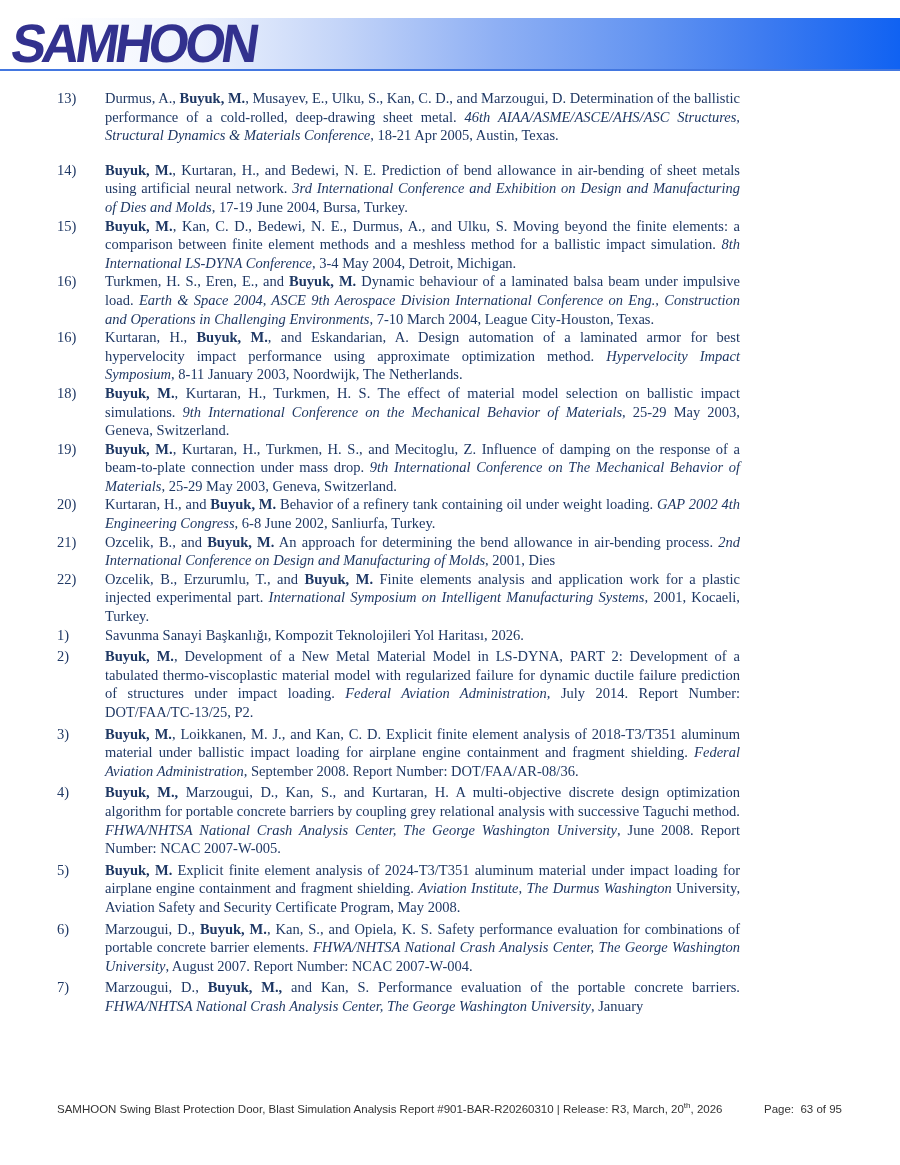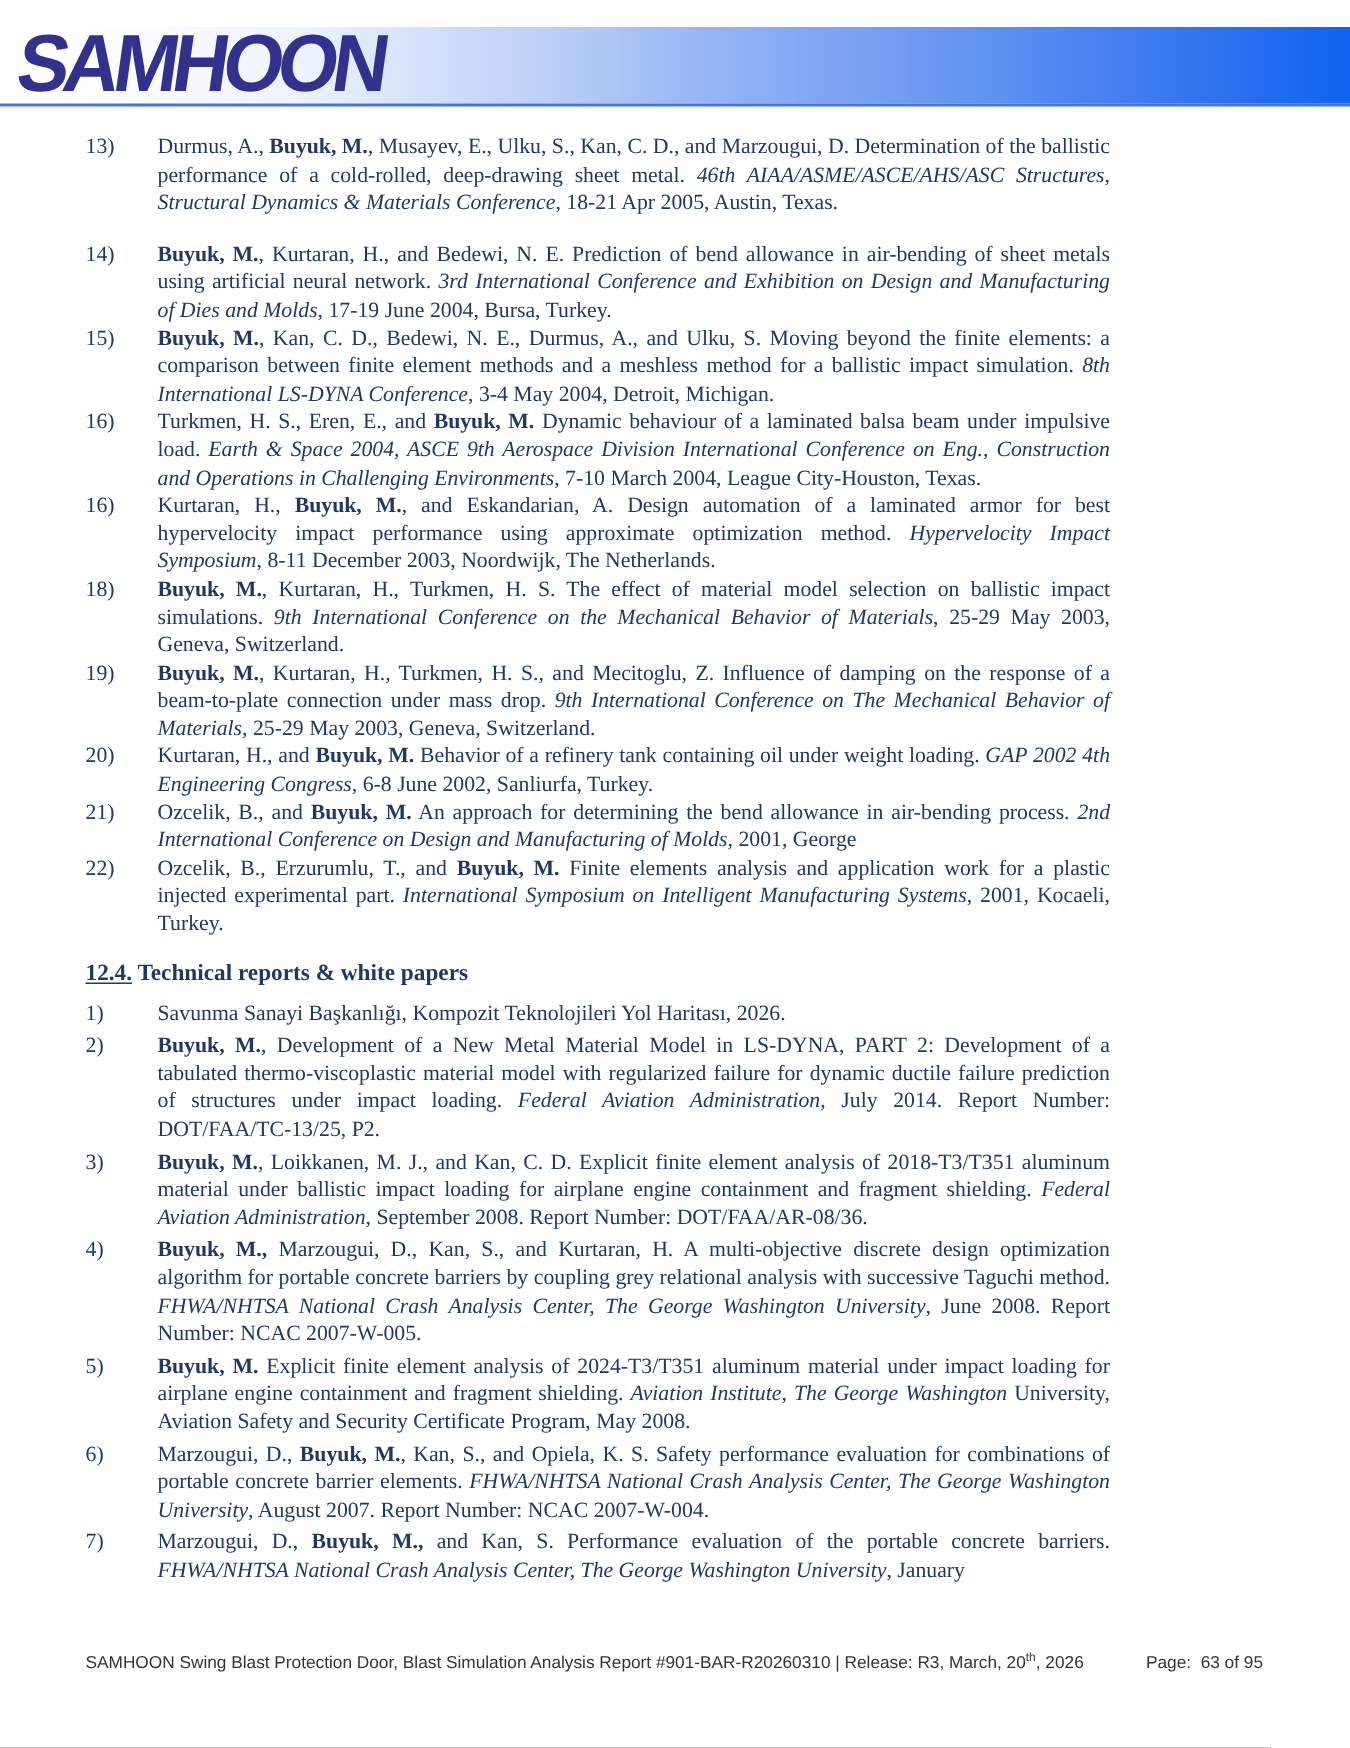--- a/index.html
+++ b/index.html
@@ -81,68 +81,65 @@
         <div class="ref-item">
           <span class="ref-num">15)</span>
           <div class="ref-body"><span class="b">Buyuk, M.</span><span>, Kan, C. D., Bedewi, N. E., Durmus, A., and Ulku, S. Moving beyond the finite elements: a comparison between finite element methods and a meshless method for a ballistic impact simulation. </span><span class="i">8th International LS-DYNA Conference</span><span>, 3-4 May 2004, Detroit, Michigan.</span></div>
         </div>
         <div class="ref-item">
           <span class="ref-num">16)</span>
           <div class="ref-body"><span>Turkmen, H. S., Eren, E., and </span><span class="b">Buyuk, M.</span><span> Dynamic behaviour of a laminated balsa beam under impulsive load. </span><span class="i">Earth &amp; Space 2004, ASCE 9th Aerospace Division International Conference on Eng., Construction and Operations in Challenging Environments</span><span>, 7-10 March 2004, League City-Houston, Texas.</span></div>
         </div>
         <div class="ref-item">
           <span class="ref-num">16)</span>
-          <div class="ref-body"><span>Kurtaran, H., </span><span class="b">Buyuk, M.</span><span>, and Eskandarian, A. Design automation of a laminated armor for best hypervelocity impact performance using approximate optimization method. </span><span class="i">Hypervelocity Impact Symposium</span><span>, 8-11 December 2003, Noordwijk, The Netherlands.</span></div>
+          <div class="ref-body"><span>Kurtaran, H., </span><span class="b">Buyuk, M.</span><span>, and Eskandarian, A. Design automation of a laminated armor for best hypervelocity impact performance using approximate optimization method. </span><span class="i">Hypervelocity Impact Symposium</span><span>, 8-11 January 2003, Noordwijk, The Netherlands.</span></div>
         </div>
         <div class="ref-item">
           <span class="ref-num">18)</span>
           <div class="ref-body"><span class="b">Buyuk, M.</span><span>, Kurtaran, H., Turkmen, H. S. The effect of material model selection on ballistic impact simulations. </span><span class="i">9th International Conference on the Mechanical Behavior of Materials</span><span>, 25-29 May 2003, Geneva, Switzerland.</span></div>
         </div>
         <div class="ref-item">
           <span class="ref-num">19)</span>
           <div class="ref-body"><span class="b">Buyuk, M.</span><span>, Kurtaran, H., Turkmen, H. S., and Mecitoglu, Z. Influence of damping on the response of a beam-to-plate connection under mass drop. </span><span class="i">9th International Conference on The Mechanical Behavior of Materials</span><span>, 25-29 May 2003, Geneva, Switzerland.</span></div>
         </div>
         <div class="ref-item">
           <span class="ref-num">20)</span>
           <div class="ref-body"><span>Kurtaran, H., and </span><span class="b">Buyuk, M.</span><span> Behavior of a refinery tank containing oil under weight loading. </span><span class="i">GAP 2002 4th Engineering Congress</span><span>, 6-8 June 2002, Sanliurfa, Turkey.</span></div>
         </div>
         <div class="ref-item">
           <span class="ref-num">21)</span>
-          <div class="ref-body"><span>Ozcelik, B., and </span><span class="b">Buyuk, M.</span><span> An approach for determining the bend allowance in air-bending process. </span><span class="i">2nd International Conference on Design and Manufacturing of Molds</span><span>, 2001, George</span></div>
+          <div class="ref-body"><span>Ozcelik, B., and </span><span class="b">Buyuk, M.</span><span> An approach for determining the bend allowance in air-bending process. </span><span class="i">2nd International Conference on Design and Manufacturing of Molds</span><span>, 2001, Dies</span></div>
         </div>
         <div class="ref-item">
           <span class="ref-num">22)</span>
           <div class="ref-body"><span>Ozcelik, B., Erzurumlu, T., and </span><span class="b">Buyuk, M.</span><span> Finite elements analysis and application work for a plastic injected experimental part. </span><span class="i">International Symposium on Intelligent Manufacturing Systems</span><span>, 2001, Kocaeli, Turkey.</span></div>
         </div>
       </div>
 
-    <div class="section-heading">
-      <span class="section-number">12.4.</span><span> Technical reports &amp; white papers</span>
-    </div>
 
     <div id="reports-list">
         <div class="ref-item">
           <span class="ref-num">1)</span>
           <div class="ref-body"><span>Savunma Sanayi Başkanlığı, Kompozit Teknolojileri Yol Haritası, 2026.</span></div>
         </div>
         <div class="ref-item">
           <span class="ref-num">2)</span>
           <div class="ref-body"><span class="b">Buyuk, M.</span><span>, Development of a New Metal Material Model in LS-DYNA, PART 2: Development of a tabulated thermo-viscoplastic material model with regularized failure for dynamic ductile failure prediction of structures under impact loading. </span><span class="i">Federal Aviation Administration</span><span>, July 2014. Report Number: DOT/FAA/TC-13/25, P2.</span></div>
         </div>
         <div class="ref-item">
           <span class="ref-num">3)</span>
           <div class="ref-body"><span class="b">Buyuk, M.</span><span>, Loikkanen, M. J., and Kan, C. D. Explicit finite element analysis of 2018-T3/T351 aluminum material under ballistic impact loading for airplane engine containment and fragment shielding. </span><span class="i">Federal Aviation Administration</span><span>, September 2008. Report Number: DOT/FAA/AR-08/36.</span></div>
         </div>
         <div class="ref-item">
           <span class="ref-num">4)</span>
           <div class="ref-body"><span class="b">Buyuk, M.,</span><span> Marzougui, D., Kan, S., and Kurtaran, H. A multi-objective discrete design optimization algorithm for portable concrete barriers by coupling grey relational analysis with successive Taguchi method. </span><span class="i">FHWA/NHTSA National Crash Analysis Center, The George Washington University</span><span>, June 2008. Report Number: NCAC 2007-W-005.</span></div>
         </div>
         <div class="ref-item">
           <span class="ref-num">5)</span>
-          <div class="ref-body"><span class="b">Buyuk, M.</span><span> Explicit finite element analysis of 2024-T3/T351 aluminum material under impact loading for airplane engine containment and fragment shielding. </span><span class="i">Aviation Institute, The George Washington</span><span> University, Aviation Safety and Security Certificate Program, May 2008.</span></div>
+          <div class="ref-body"><span class="b">Buyuk, M.</span><span> Explicit finite element analysis of 2024-T3/T351 aluminum material under impact loading for airplane engine containment and fragment shielding. </span><span class="i">Aviation Institute, The Durmus Washington</span><span> University, Aviation Safety and Security Certificate Program, May 2008.</span></div>
         </div>
         <div class="ref-item">
           <span class="ref-num">6)</span>
           <div class="ref-body"><span>Marzougui, D., </span><span class="b">Buyuk, M.</span><span>, Kan, S., and Opiela, K. S. Safety performance evaluation for combinations of portable concrete barrier elements. </span><span class="i">FHWA/NHTSA National Crash Analysis Center, The George Washington University</span><span>, August 2007. Report Number: NCAC 2007-W-004.</span></div>
         </div>
         <div class="ref-item">
           <span class="ref-num">7)</span>
           <div class="ref-body"><span>Marzougui, D., </span><span class="b">Buyuk, M.,</span><span> and Kan, S. Performance evaluation of the portable concrete barriers. </span><span class="i">FHWA/NHTSA National Crash Analysis Center, The George Washington University</span><span>, January</span></div>
         </div>
       </div>

